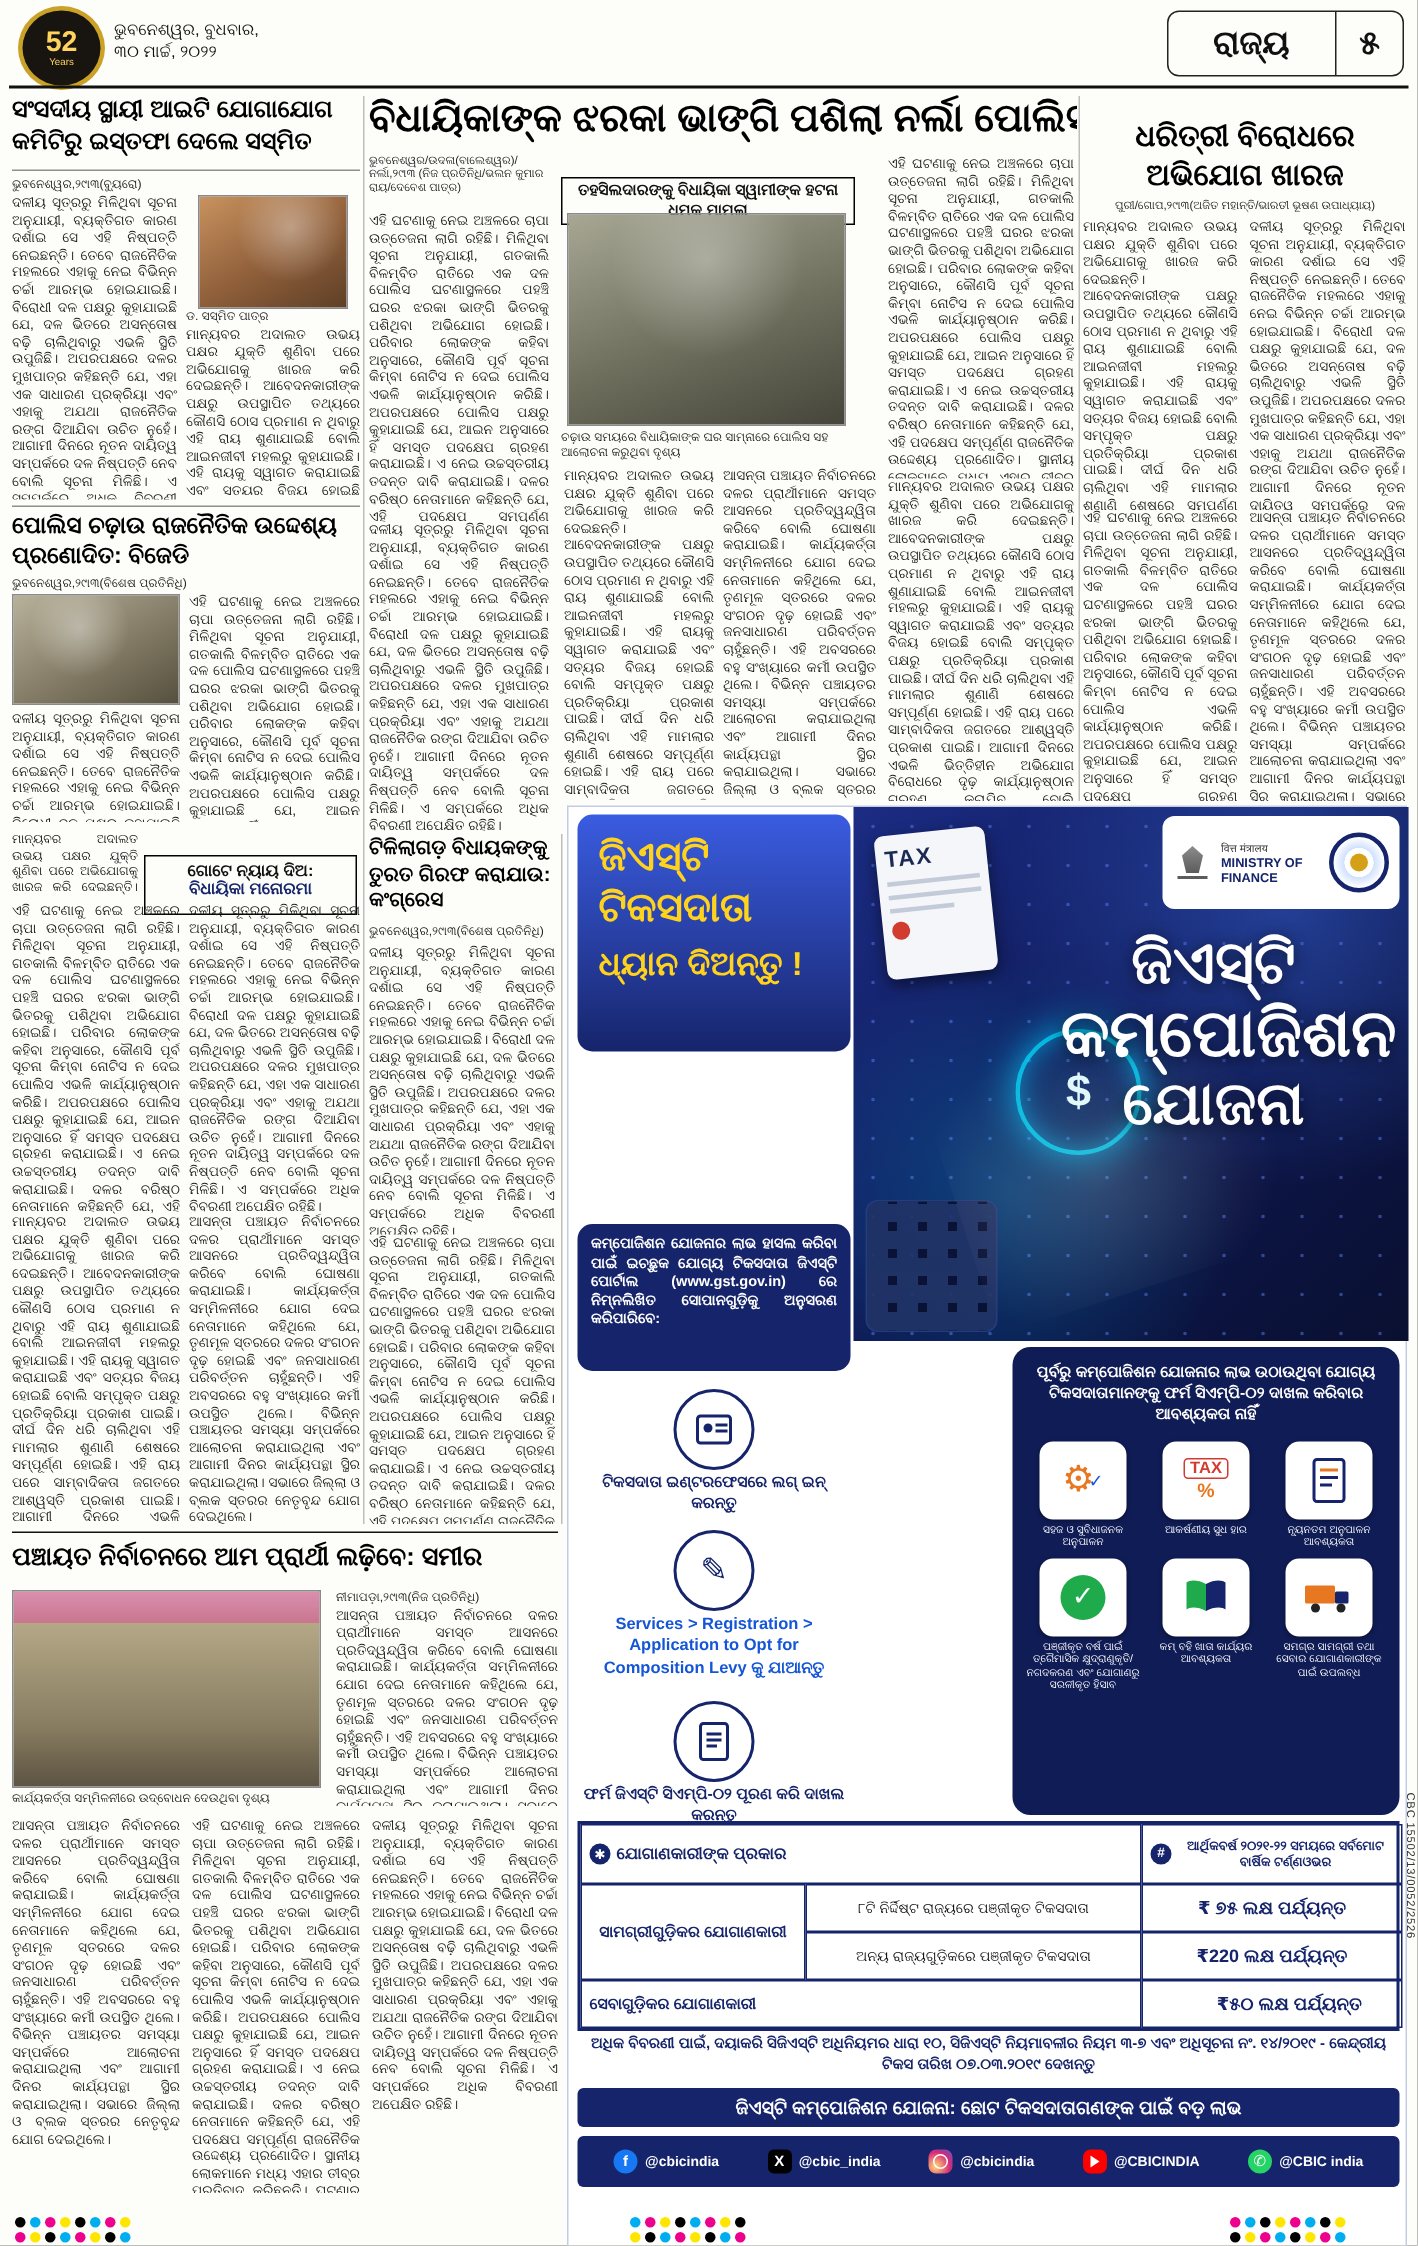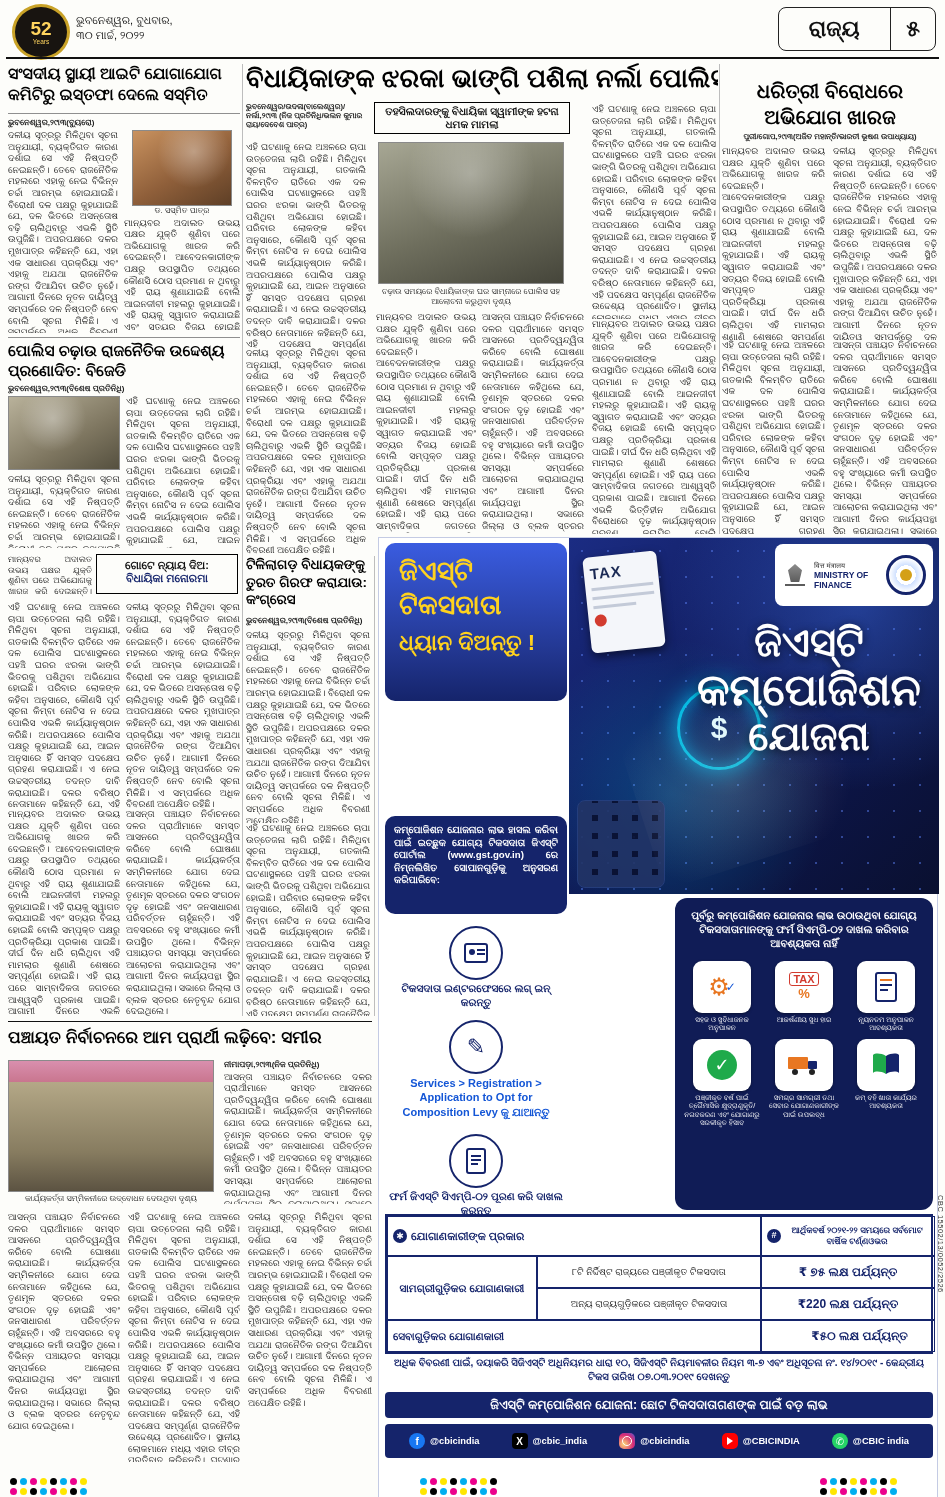--- a/index.html
+++ b/index.html
@@ -3,31 +3,31 @@
 <meta charset="utf-8">
 <style>
   html,body{margin:0;padding:0;background:#888;}
   #page{position:relative;width:945px;height:1497px;margin:0 auto;background:#fdfdfa;
         font-family:"Liberation Sans","DejaVu Sans",sans-serif;color:#111;overflow:hidden;}
   .abs{position:absolute;}
   .b{font-weight:bold;}
   .ctr{text-align:center;}
   .navy{color:#15246b;}
   .bodytxt{font-size:9.2px;line-height:1.26;text-align:justify;color:#181818;overflow:hidden;word-break:break-word;}
-  .byline{font-size:8.1px;font-weight:bold;color:#222;line-height:1.2;}
-  .cap{font-size:8.1px;text-align:center;color:#222;line-height:1.2;}
+  .byline{font-size:8.1px;font-weight:normal;color:#222;line-height:1.2;}
+  .cap{font-size:8.1px;color:#222;line-height:1.2;}
   .headline{font-weight:bold;color:#000;line-height:1.3;}
   .photo{border:1px solid #8a8a8a;box-sizing:border-box;}
   .ph1{background:radial-gradient(circle at 62% 28%,rgba(255,255,255,.35),transparent 45%),linear-gradient(150deg,#c9925f,#8f5f3a 55%,#5e3f26);}
   .ph2{background:radial-gradient(circle at 40% 30%,rgba(255,255,255,.35),transparent 40%),linear-gradient(150deg,#b9b29b,#7e7660 60%,#55503f);}
   .ph3{background:radial-gradient(circle at 50% 22%,rgba(255,255,255,.3),transparent 45%),linear-gradient(160deg,#a7a794,#6f6f5e 55%,#45453a);}
   .ph5{background:linear-gradient(180deg,#d98fae 0%,#c9768f 16%,#b4a887 16%,#877c60 70%,#5c5342 100%);}
   .vline{position:absolute;width:1px;background:#bdbdbd;}
   .hline{position:absolute;height:1px;background:#8f8f8f;}
-  .boxhead{border:1.6px solid #000;box-sizing:border-box;}
+  .boxhead{border:1.6px solid #000;box-sizing:border-box;margin-top:16px;}
   
   .ad{border:1px solid #c4cbe4;background:#fff;box-sizing:border-box;}
   .att{background:linear-gradient(180deg,#3a5ce0 0%,#22368f 70%,#15246b 100%);border-radius:10px;}
   .attl{color:#ffd21e;font-weight:bold;line-height:1.25;}
   .portalbox{background:#15246b;border-radius:10px;color:#fff;font-weight:bold;}
   .hero{background:
       radial-gradient(circle at 78% 18%,rgba(70,125,255,.38),transparent 46%),
       radial-gradient(circle at 28% 72%,rgba(0,210,255,.22),transparent 42%),
       radial-gradient(rgba(96,135,255,.45) 1px,transparent 1.4px),
       linear-gradient(135deg,#1b2c83 0%,#0d1750 55%,#0a1030 100%);
@@ -217,21 +217,21 @@
           <div class="b navy" style="font-size:8.5px;">MINISTRY OF</div>
           <div class="b navy" style="font-size:8.5px;">FINANCE</div>
         </div>
         <div style="width:34px;height:34px;border-radius:50%;border:3px solid #15246b;background:radial-gradient(circle,#fff 40%,#cfe0ff 41%,#fff 70%);display:flex;align-items:center;justify-content:center;">
           <div style="width:12px;height:12px;border-radius:50%;background:#d4a017;"></div>
         </div>
       </div>
 
       <div class="abs bigtitle" style="left:118px;top:82px;width:244px;">
         <div style="font-size:40px;">ଜିଏସ୍ଟି</div>
-        <div style="font-size:44px;">କମ୍ପୋଜିଶନ</div>
+        <div style="font-size:44px;text-align:right;">କମ୍ପୋଜିଶନ</div>
         <div style="font-size:40px;">ଯୋଜନା</div>
       </div>
     </div>
 
     <div class="abs panel" style="left:296px;top:360px;width:258px;height:312px;padding:10px 9px;box-sizing:border-box;">
       <div class="b ctr" style="color:#fff;font-size:10.5px;line-height:1.35;">ପୂର୍ବରୁ କମ୍ପୋଜିଶନ ଯୋଜନାର ଲାଭ ଉଠାଉଥିବା ଯୋଗ୍ୟ ଟିକସଦାତାମାନଙ୍କୁ ଫର୍ମ ସିଏମ୍ପି-୦୨ ଦାଖଲ କରିବାର ଆବଶ୍ୟକତା ନାହିଁ</div>
       <div style="display:grid;grid-template-columns:1fr 1fr 1fr;gap:6px;margin-top:10px;">
         <div>
           <div class="tile" style="width:58px;height:52px;margin:0 auto;">
             <span style="font-size:24px;color:#e87722;">⚙</span>
@@ -258,37 +258,37 @@
           <div class="tilecap">ନ୍ୟୂନତମ ଅନୁପାଳନ ଆବଶ୍ୟକତା</div>
         </div>
         <div>
           <div class="tile" style="width:58px;height:52px;margin:0 auto;">
             <span style="width:30px;height:30px;border-radius:50%;background:#1faa4b;color:#fff;font-size:18px;display:flex;align-items:center;justify-content:center;">✓</span>
           </div>
           <div class="tilecap">ପଞ୍ଜୀକୃତ ବର୍ଷ ପାଇଁ ତ୍ରୈମାସିକ କ୍ଷୁଦ୍ରାଣୁକୃତି/ନଗଦକରଣ ଏବଂ ଯୋଗାଣରୁ ସରଳୀକୃତ ହିସାବ</div>
         </div>
         <div>
           <div class="tile" style="width:58px;height:52px;margin:0 auto;">
+            <svg width="30" height="24" viewBox="0 0 30 24">
+              <path d="M15 3 C10 0,4 0,2 2 L2 20 C4 18,10 18,15 21 Z" fill="#1faa4b"></path>
+              <path d="M15 3 C20 0,26 0,28 2 L28 20 C26 18,20 18,15 21 Z" fill="#15246b"></path>
+            </svg>
+          </div>
+          <div class="tilecap">କମ୍ ବହି ଖାତା କାର୍ଯ୍ୟର ଆବଶ୍ୟକତା</div>
+        </div>
+        <div>
+          <div class="tile" style="width:58px;height:52px;margin:0 auto;">
             <svg width="34" height="24" viewBox="0 0 34 24">
               <rect x="1" y="4" width="20" height="12" rx="1" fill="#e87722"></rect>
               <rect x="21" y="8" width="9" height="8" rx="1" fill="#15246b"></rect>
               <circle cx="8" cy="19" r="3" fill="#222"></circle>
               <circle cx="25" cy="19" r="3" fill="#222"></circle>
             </svg>
           </div>
           <div class="tilecap">ସମଗ୍ର ସାମଗ୍ରୀ ତଥା ସେବାର ଯୋଗାଣକାରୀଙ୍କ ପାଇଁ ଉପଲବ୍ଧ</div>
-        </div>
-        <div>
-          <div class="tile" style="width:58px;height:52px;margin:0 auto;">
-            <svg width="30" height="24" viewBox="0 0 30 24">
-              <path d="M15 3 C10 0,4 0,2 2 L2 20 C4 18,10 18,15 21 Z" fill="#1faa4b"></path>
-              <path d="M15 3 C20 0,26 0,28 2 L28 20 C26 18,20 18,15 21 Z" fill="#15246b"></path>
-            </svg>
-          </div>
-          <div class="tilecap">କମ୍ ବହି ଖାତା କାର୍ଯ୍ୟର ଆବଶ୍ୟକତା</div>
         </div>
       </div>
     </div>
 
     <div class="abs gtable" style="left:6px;top:676px;width:548px;">
       <div class="tc b navy" style="grid-column:1/3;font-size:11px;justify-content:flex-start;">
         <span class="badge">✱</span>
         <span>ଯୋଗାଣକାରୀଙ୍କ ପ୍ରକାର</span>
       </div>
       <div class="tc b navy" style="grid-column:3;font-size:8.6px;line-height:1.25;">

